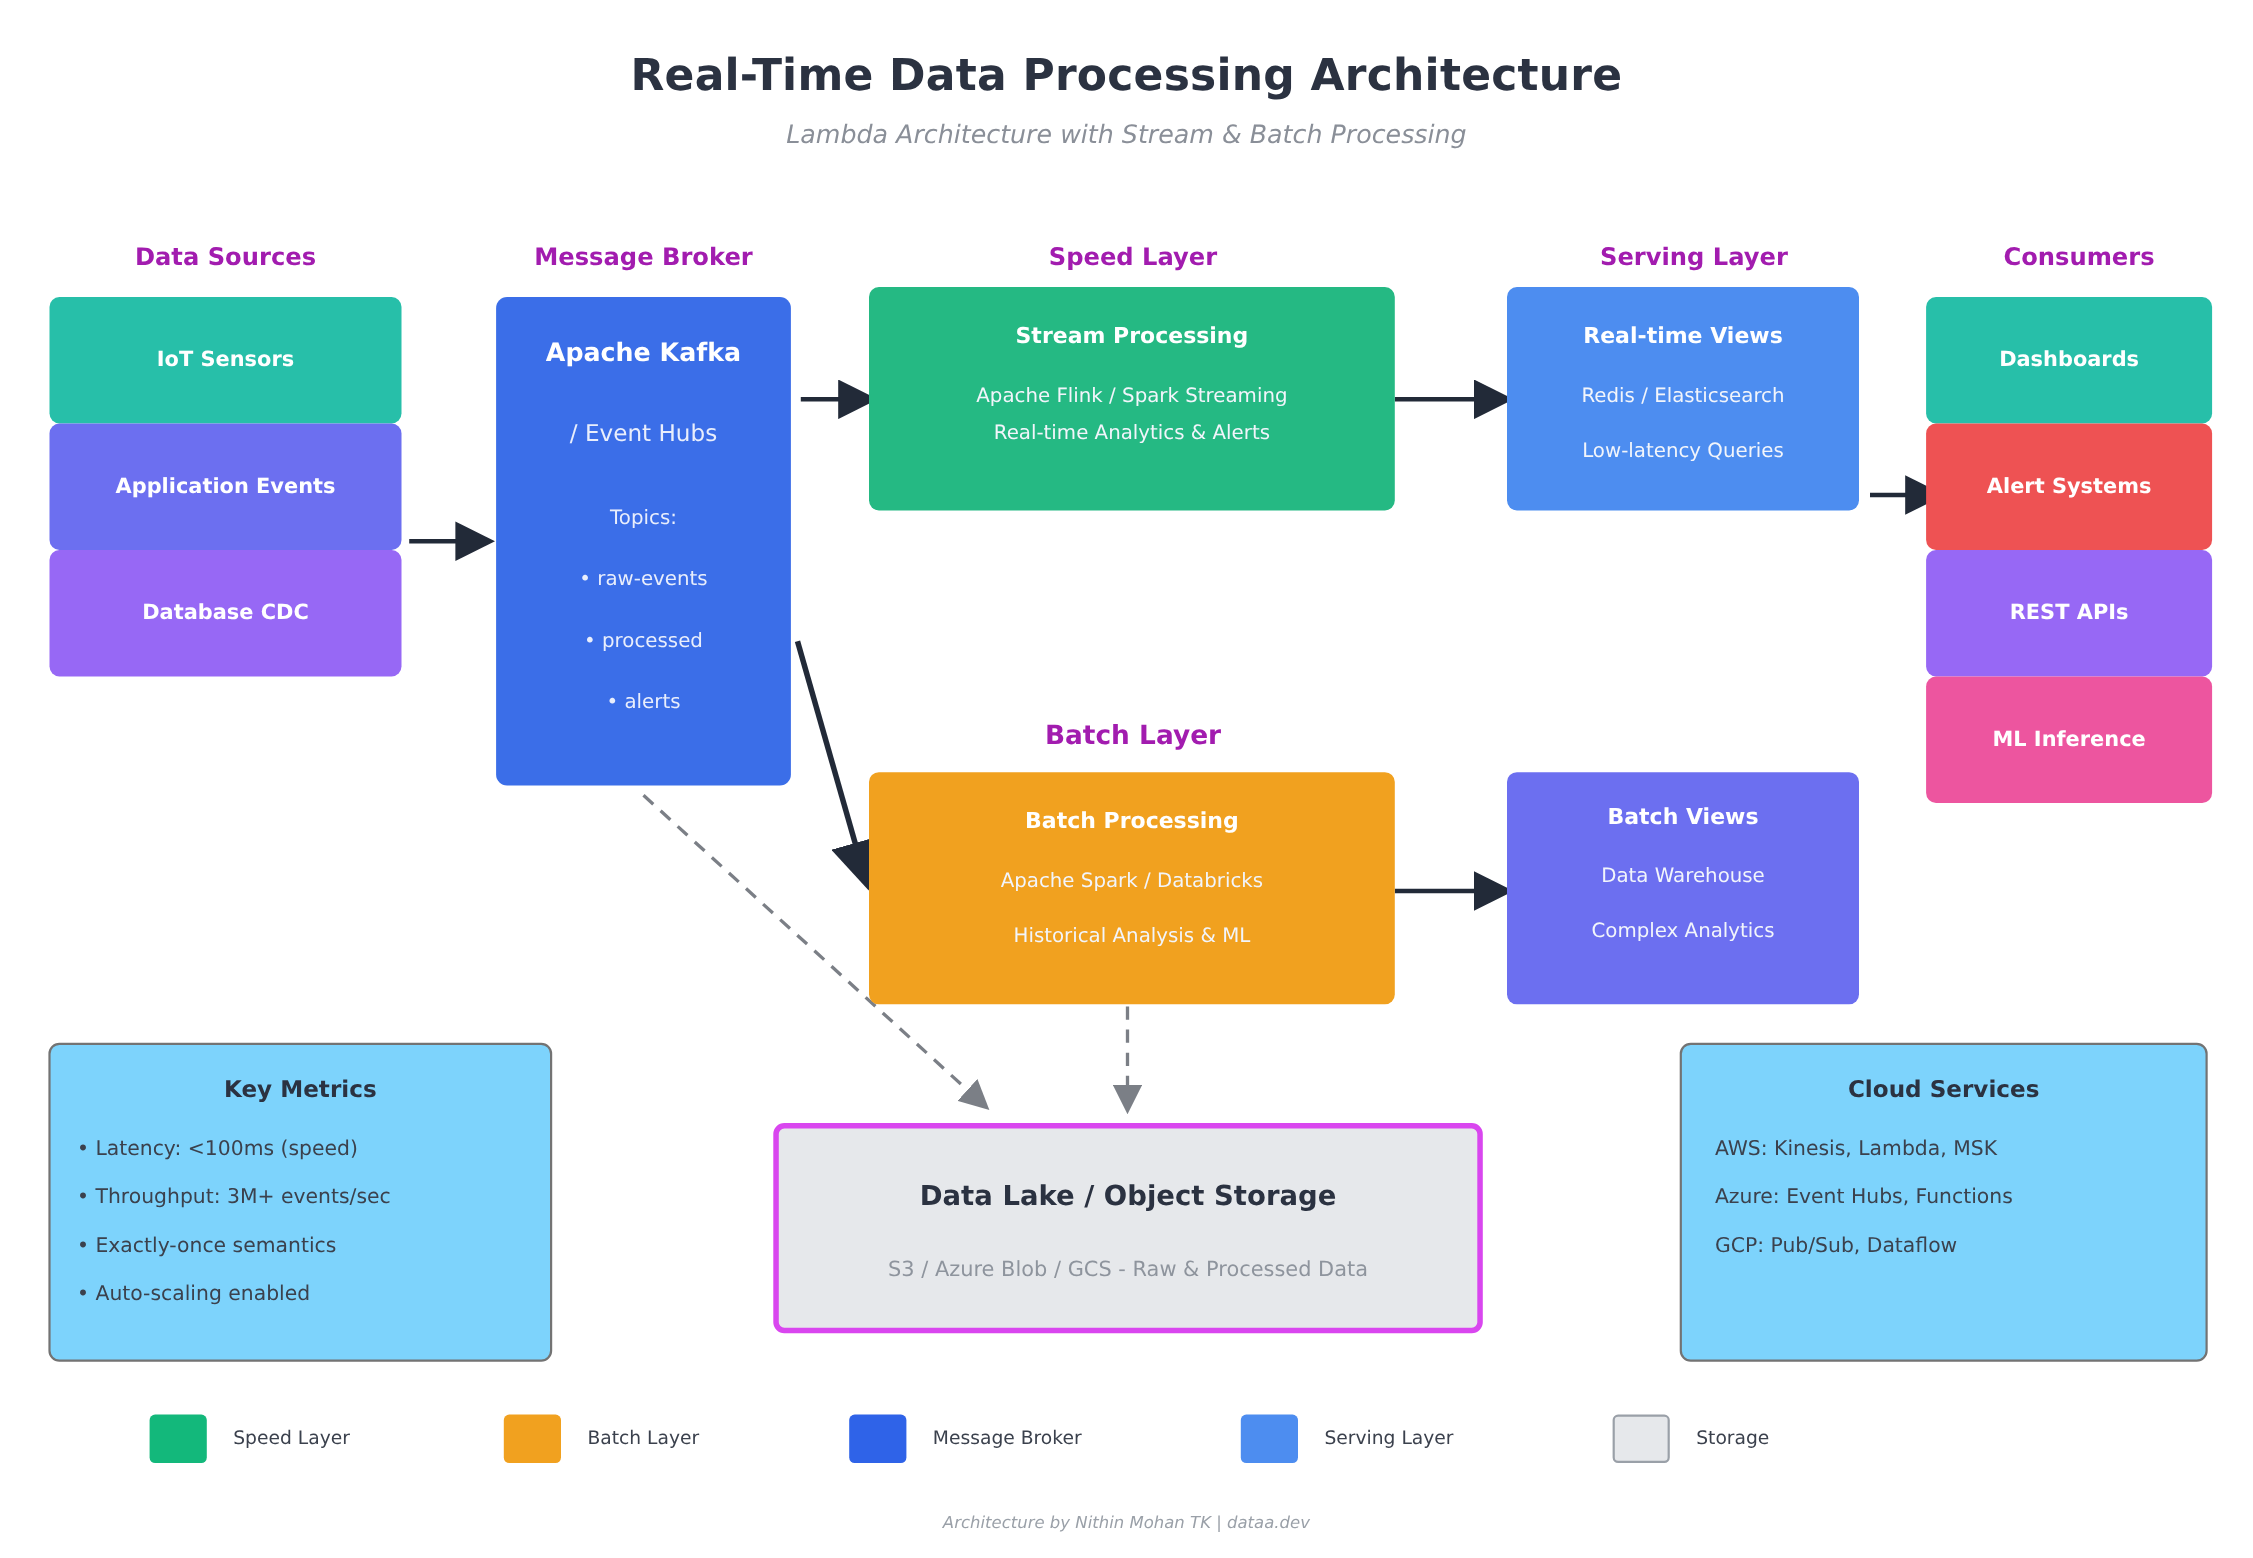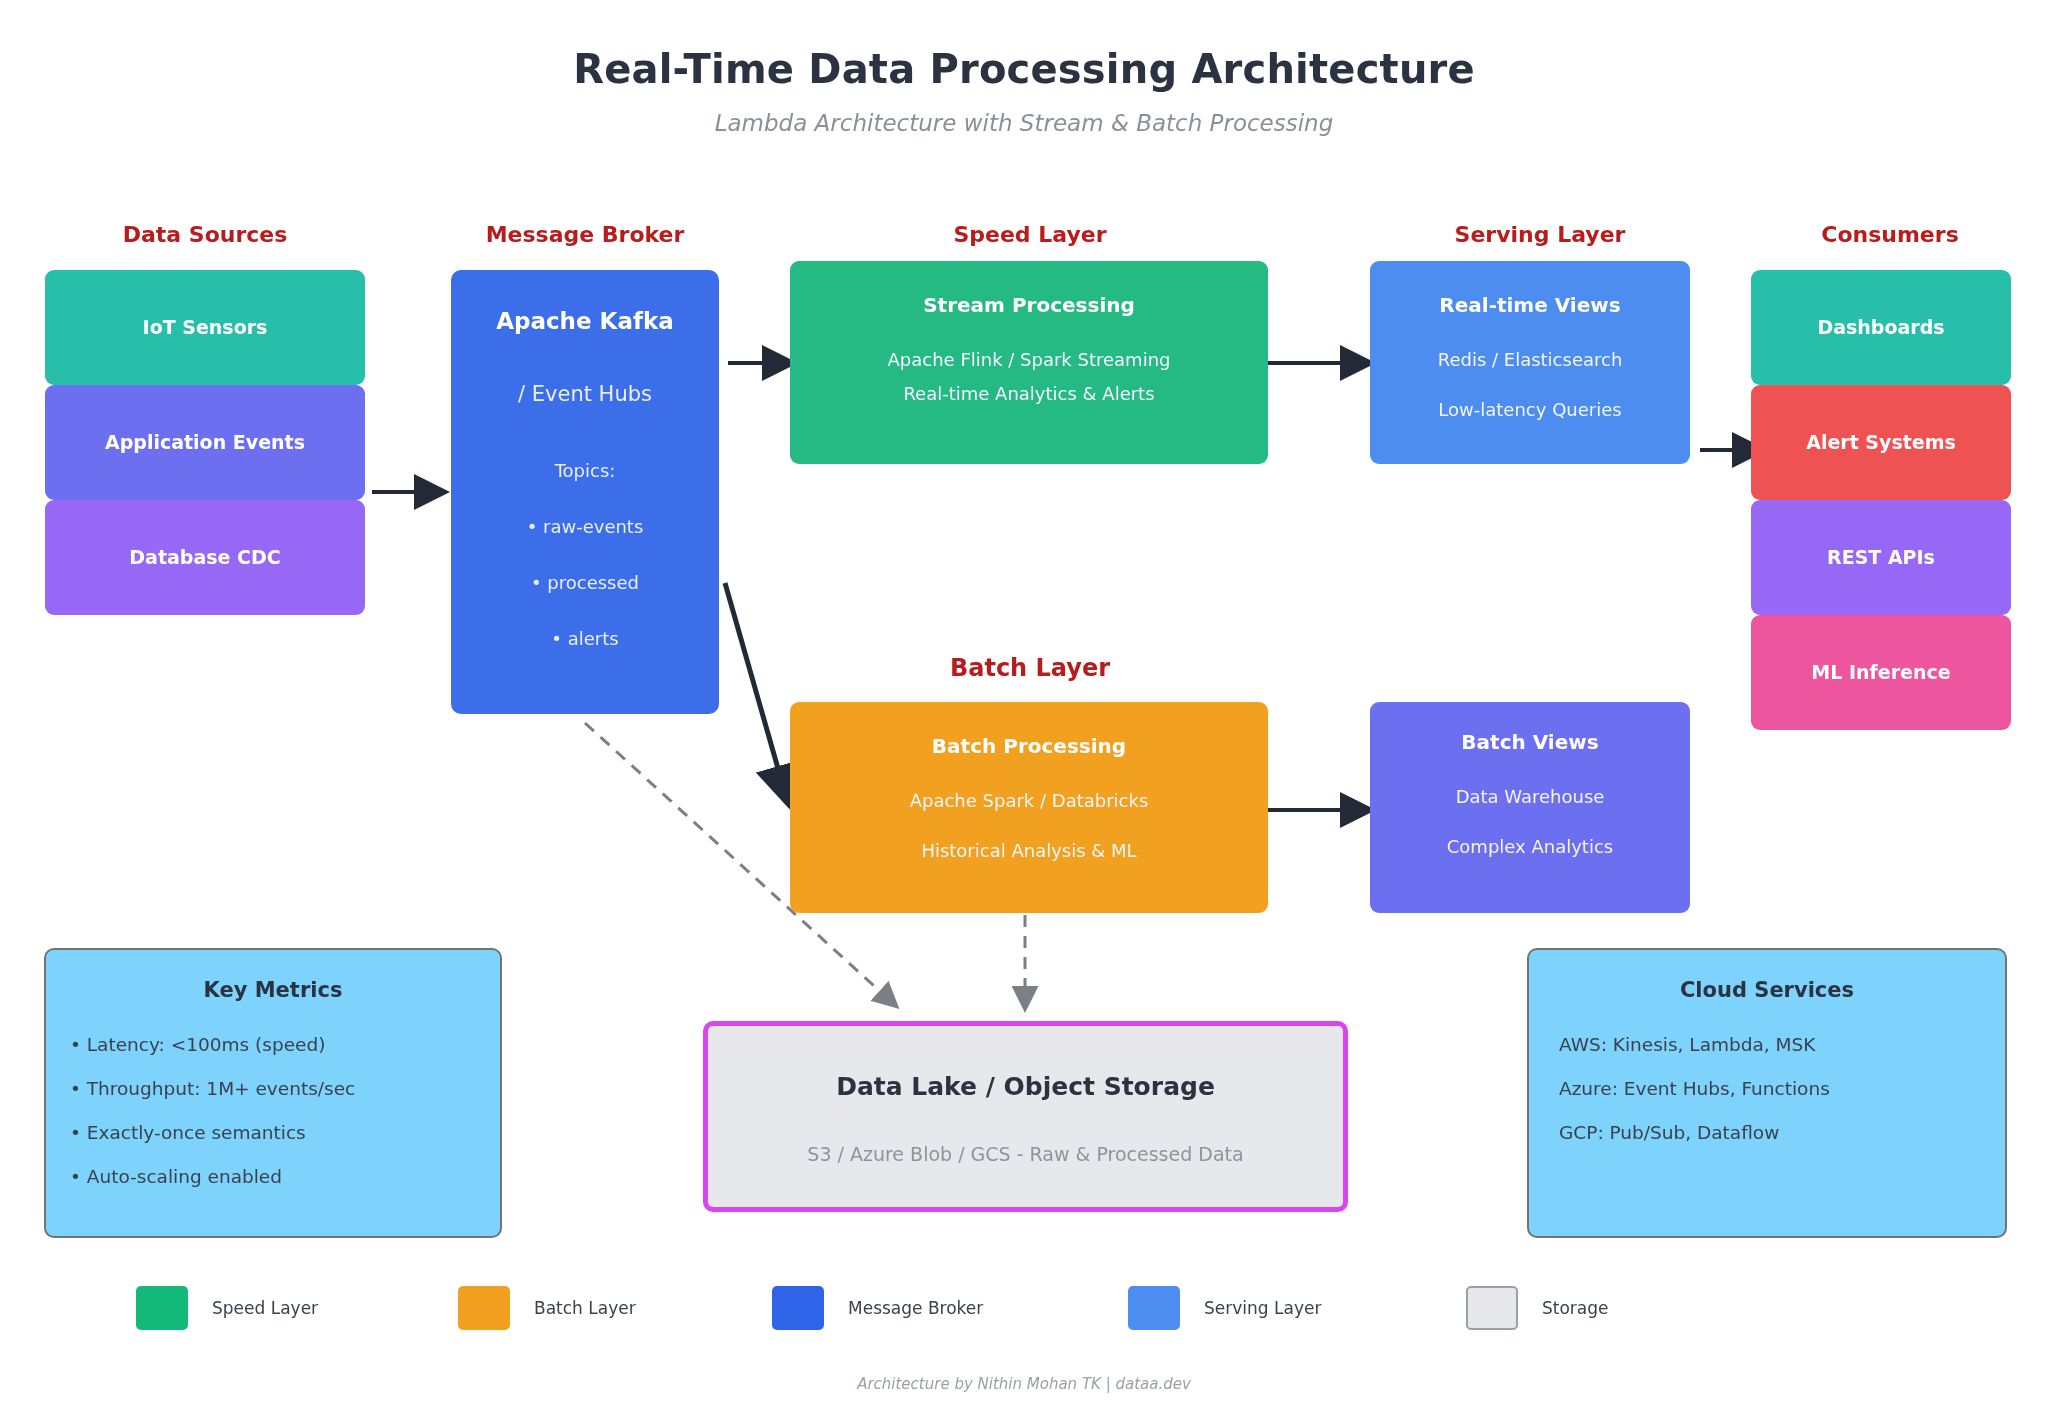--- a/index.html
+++ b/index.html
@@ -22,21 +22,21 @@
   }
   #subtitle {
     top: 110px; left: 0; width: 2048px;
     text-align: center;
     font-size: 23px; font-style: italic;
     color: #8a8f98;
   }
 
   
   .col-head {
-    font-size: 22px; font-weight: bold; color: #b91c1c;
+    font-size: 22px; font-weight: bold; color: #a21caf;
     text-align: center;
   }
 
   
   .node {
     border-radius: 9px;
     display: flex; flex-direction: column;
     align-items: center; justify-content: center;
     color: #ffffff;
     text-align: center;
@@ -189,21 +189,21 @@
 
   <div class="abs node" style="left:1370px;top:702px;width:320px;height:211px;background:#6c6ff0;justify-content:flex-start;padding-top:28px">
     <div class="n-title">Batch Views</div>
     <div class="n-sub" style="margin-top:32px">Data Warehouse</div>
     <div class="n-sub" style="margin-top:28px">Complex Analytics</div>
   </div>
 
   <div class="abs panel" style="left:44px;top:928px;width:458px;height:290px;padding:0 24px">
     <div class="p-title">Key Metrics</div>
     <div class="p-line" style="margin-top:32px">• Latency: &lt;100ms (speed)</div>
-    <div class="p-line">• Throughput: 1M+ events/sec</div>
+    <div class="p-line">• Throughput: 3M+ events/sec</div>
     <div class="p-line">• Exactly-once semantics</div>
     <div class="p-line">• Auto-scaling enabled</div>
   </div>
 
   <div class="abs panel" style="left:1527px;top:928px;width:480px;height:290px;padding:0 30px">
     <div class="p-title">Cloud Services</div>
     <div class="p-line" style="margin-top:32px">AWS: Kinesis, Lambda, MSK</div>
     <div class="p-line">Azure: Event Hubs, Functions</div>
     <div class="p-line">GCP: Pub/Sub, Dataflow</div>
   </div>

